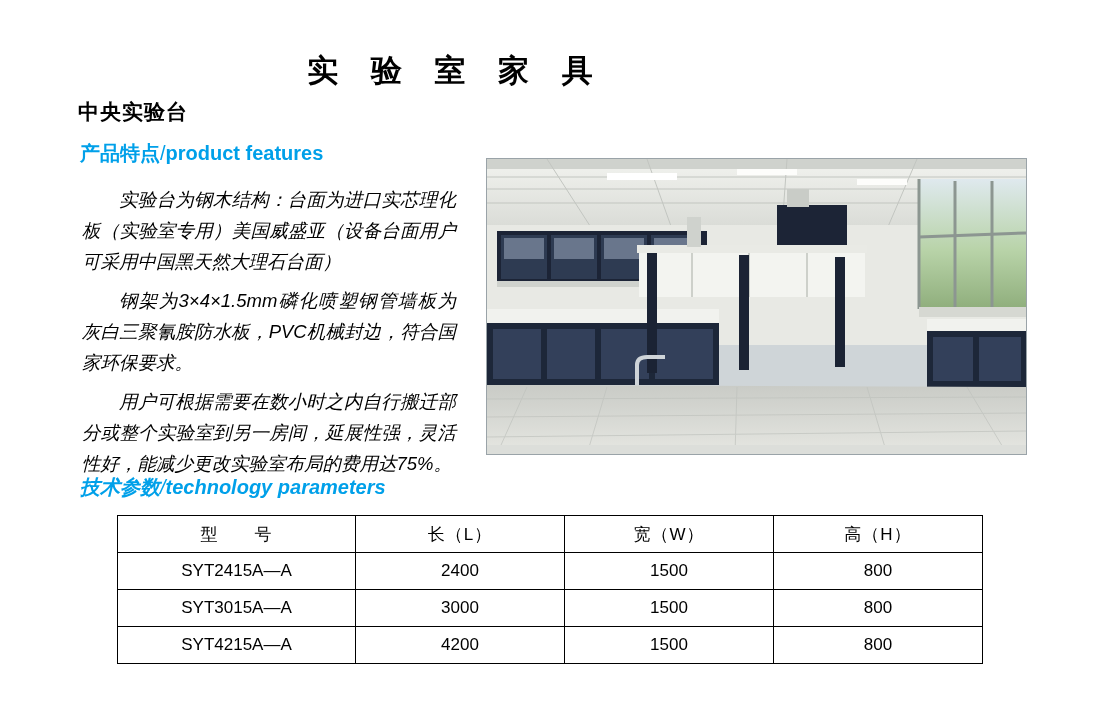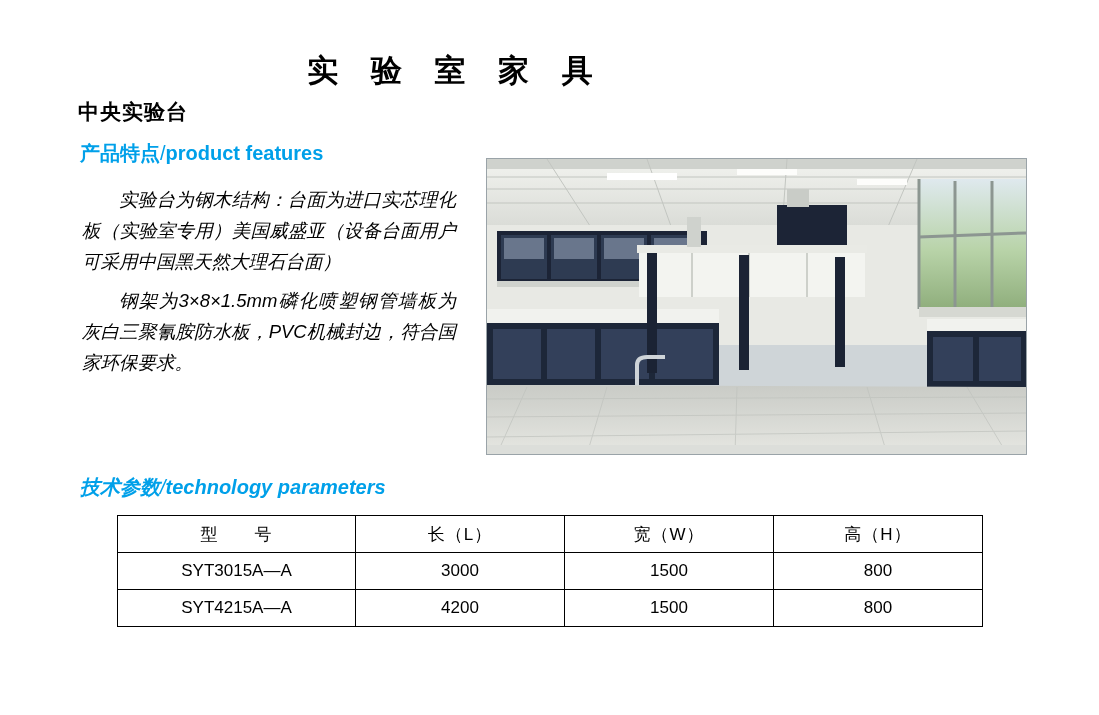--- a/index.html
+++ b/index.html
@@ -138,21 +138,22 @@
   <div class="main-title">实 验 室 家 具</div>
 
   <div class="sub-title">中央实验台</div>
 
   <div class="section-heading" id="features-heading">
     <span class="cn">产品特点</span><span class="slash">/</span><span class="en">product features</span>
   </div>
 
   <div class="features-body">
     <p>实验台为钢木结构：台面为进口实芯理化板（实验室专用）美国威盛亚（设备台面用户可采用中国黑天然大理石台面）</p>
-    <p>钢架为3×8×1.5mm磷化喷塑钢管墙板为灰白三聚氰胺防水板，PVC机械封边，符合国家环保要求。</p>
+    <p>钢架为3×4×1.5mm磷化喷塑钢管墙板为灰白三聚氰胺防水板，PVC机械封边，符合国家环保要求。</p>
+    <p>用户可根据需要在数小时之内自行搬迁部分或整个实验室到另一房间，延展性强，灵活性好，能减少更改实验室布局的费用达75%。</p>
   </div>
 
   <div class="photo">
     <svg width="539" height="295" viewBox="0 0 539 295" xmlns="http://www.w3.org/2000/svg">
       <defs>
         <linearGradient id="floorG" x1="0" y1="0" x2="0" y2="1">
           <stop offset="0%" stop-color="#c9cbc6"></stop>
           <stop offset="100%" stop-color="#e6e7e2"></stop>
         </linearGradient>
         <linearGradient id="ceilG" x1="0" y1="0" x2="0" y2="1">
@@ -299,20 +300,26 @@
       <thead>
         <tr>
           <th class="spaced-head">型　　号</th>
           <th>长（L）</th>
           <th>宽（W）</th>
           <th>高（H）</th>
         </tr>
       </thead>
       <tbody>
         <tr>
+          <td>SYT2415A—A</td>
+          <td>2400</td>
+          <td>1500</td>
+          <td>800</td>
+        </tr>
+        <tr>
           <td>SYT3015A—A</td>
           <td>3000</td>
           <td>1500</td>
           <td>800</td>
         </tr>
         <tr>
           <td>SYT4215A—A</td>
           <td>4200</td>
           <td>1500</td>
           <td>800</td>

